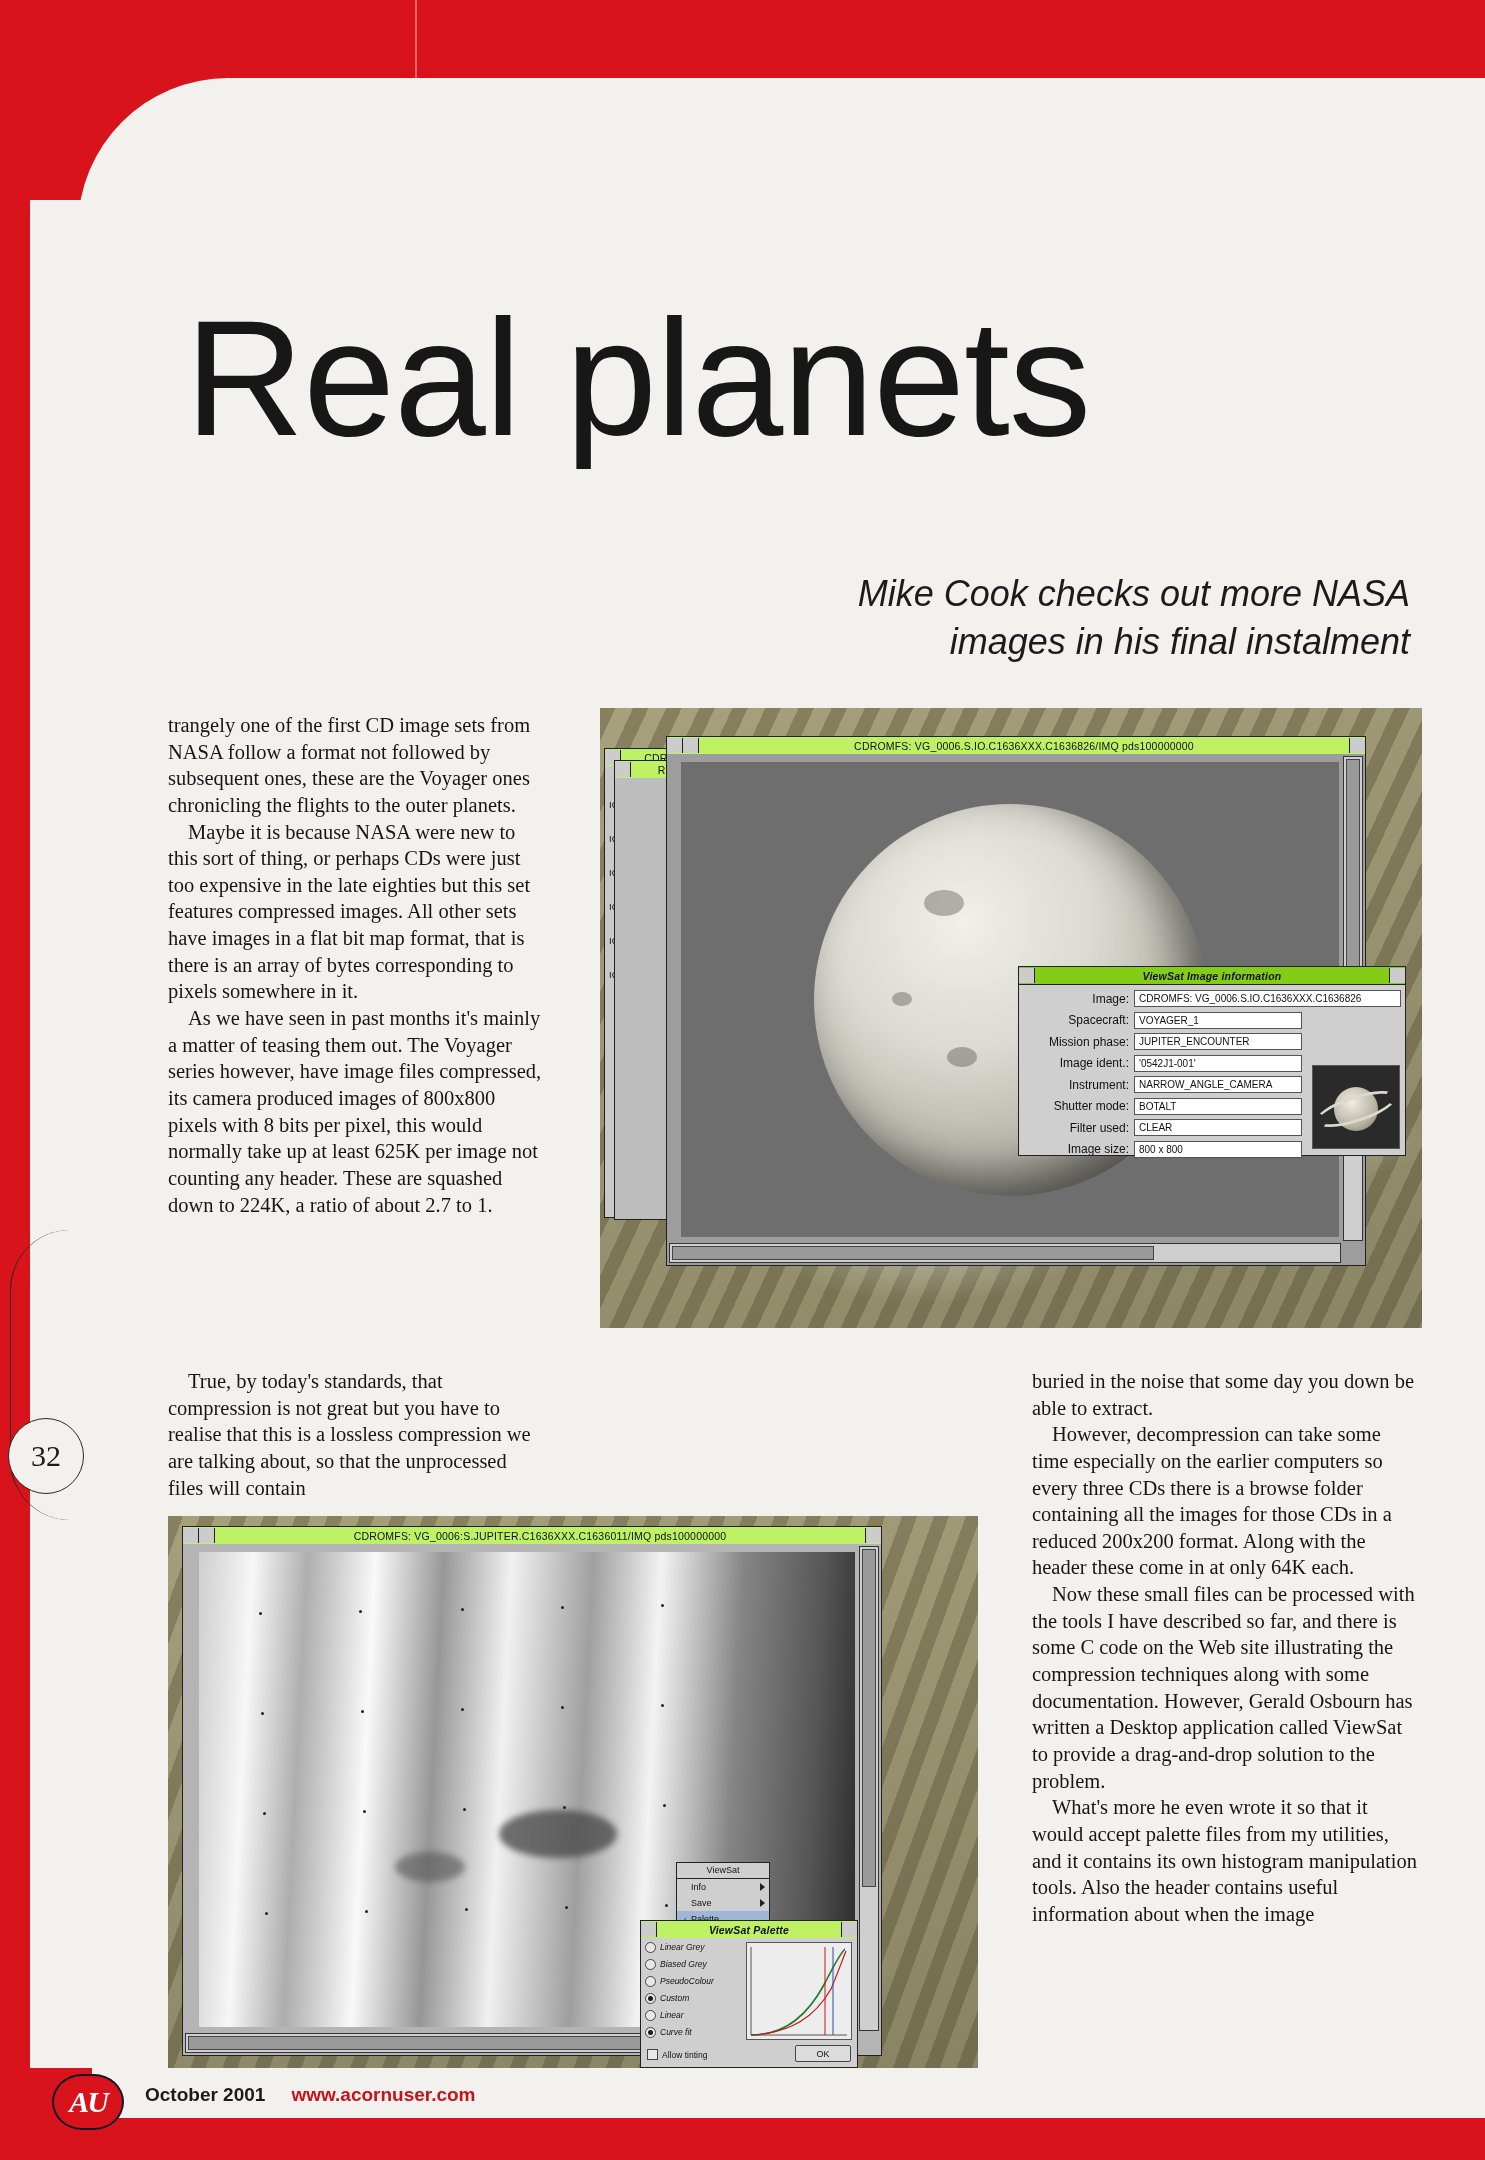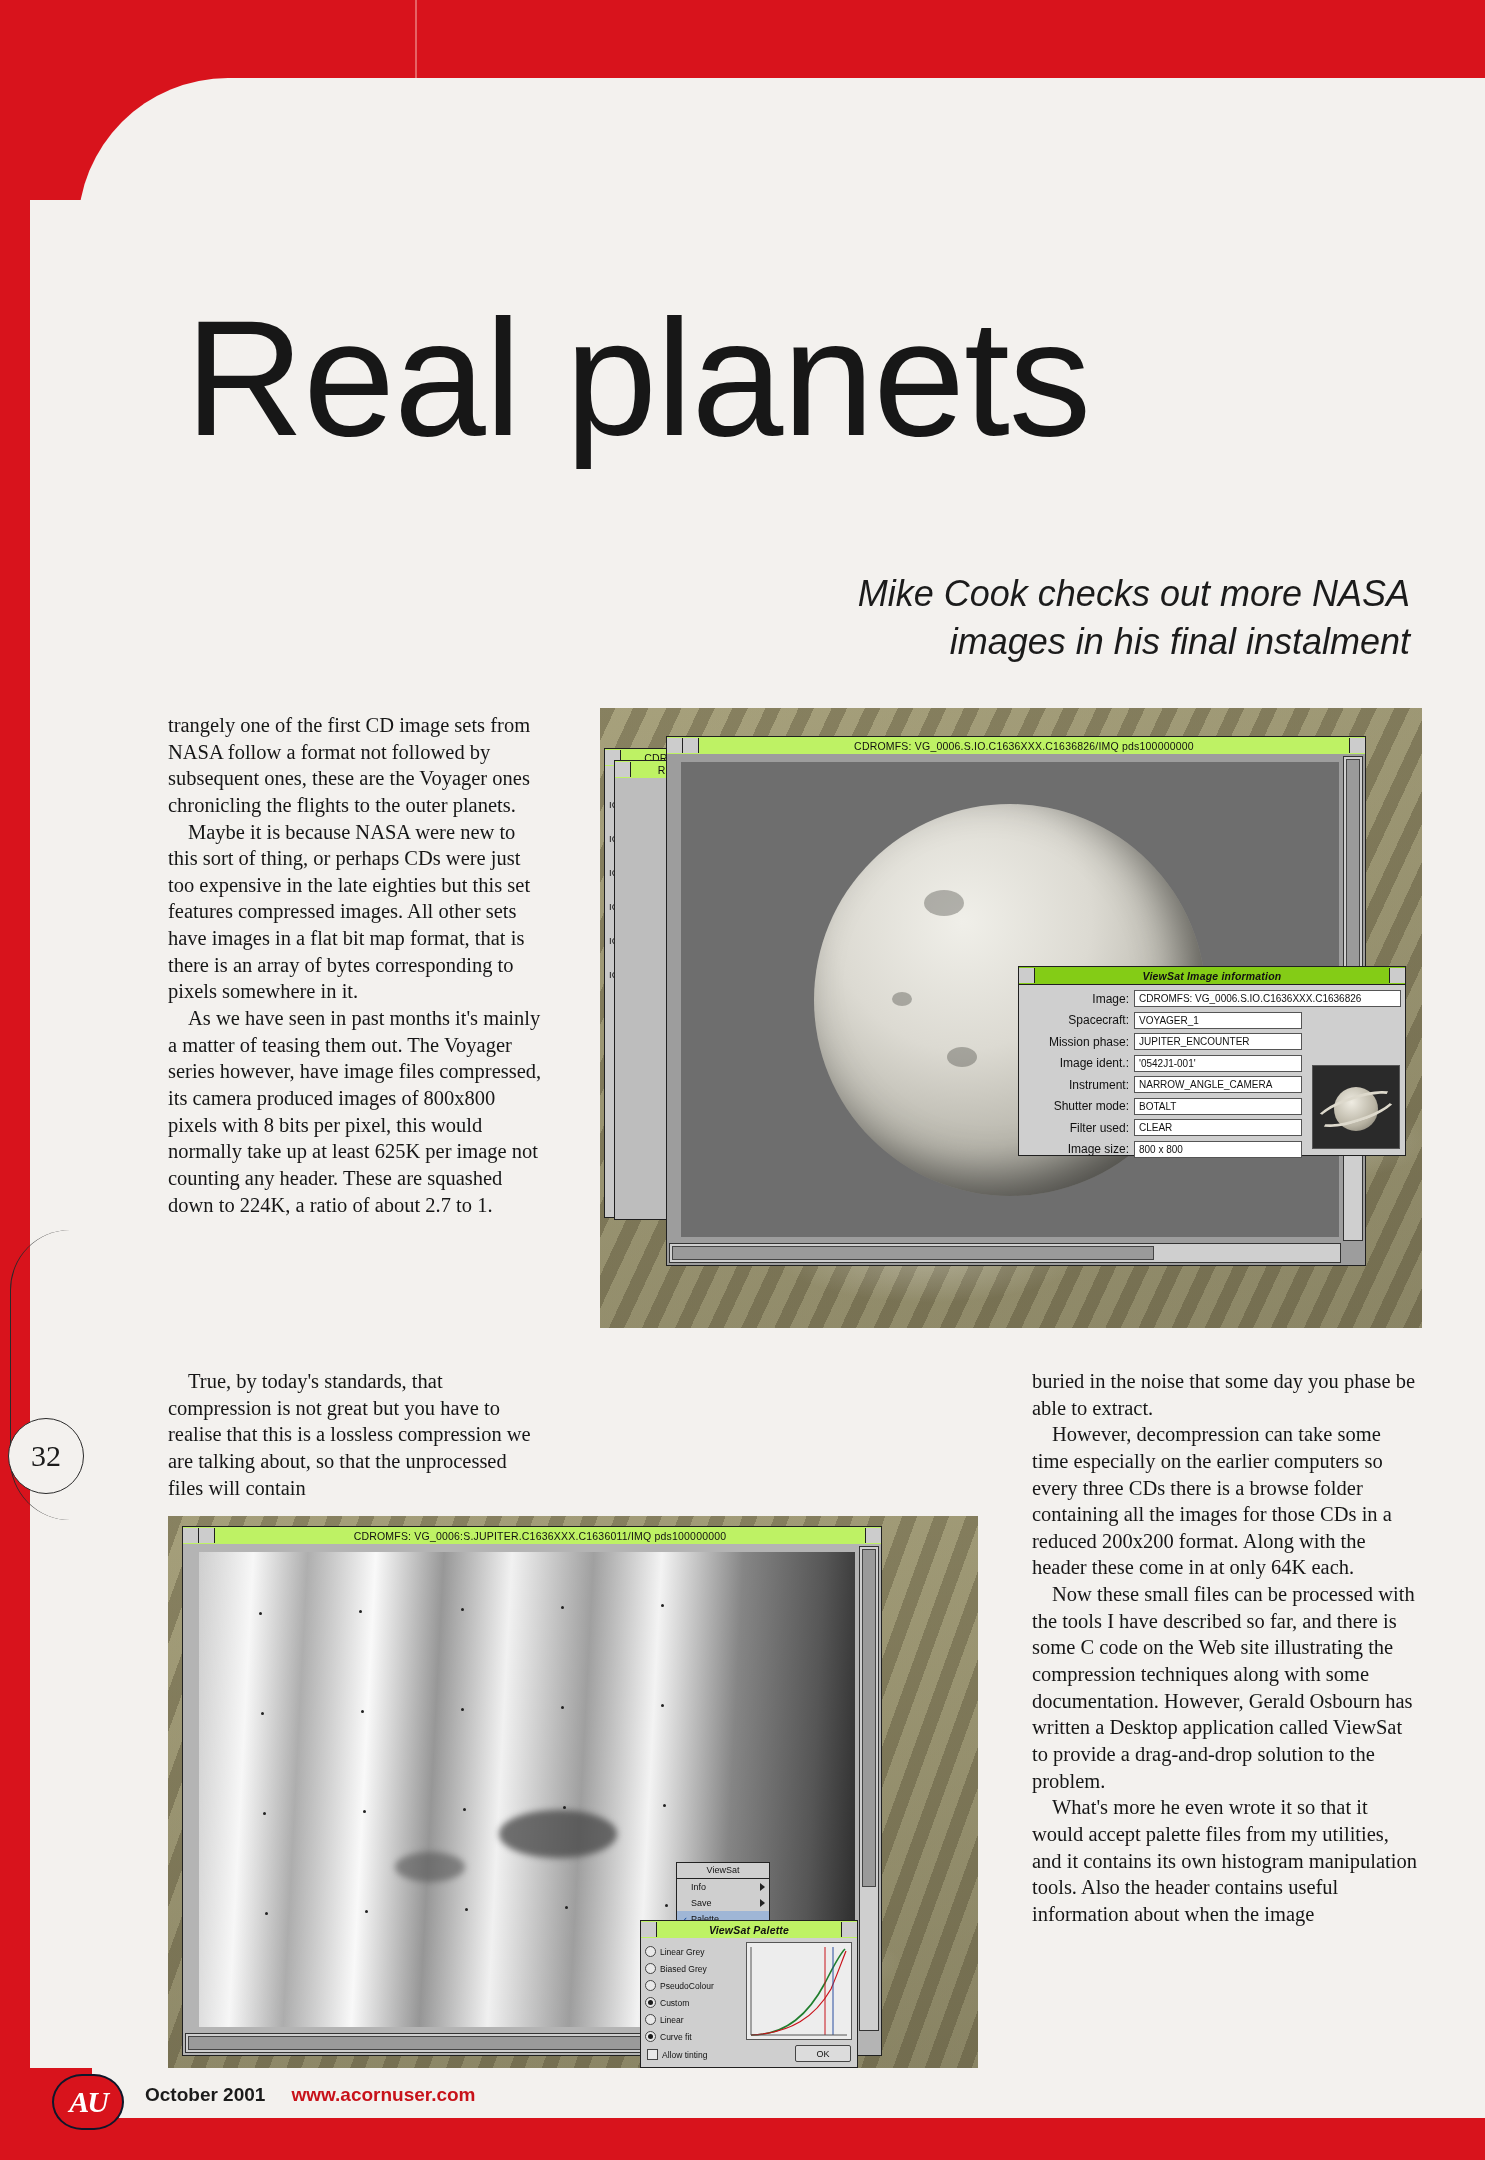--- a/index.html
+++ b/index.html
@@ -266,22 +266,22 @@
   .vs-menu .mitem.sel { background:#9fb6d6; }
   .vs-menu .mitem .arrow { position:absolute; right:4px; top:4px; width:0;height:0;
     border-left:5px solid #222; border-top:4px solid transparent; border-bottom:4px solid transparent;}
   .vs-menu .tick { position:absolute; left:3px; top:2px; font-size:10px; color:#1a4f9c; }
 
   
   .win-pal { left:472px; top:404px; width:218px; height:148px; background:#cfcfcf; }
   .win-pal .ro-title .t { font-style:italic; font-weight:bold; }
   .pal-body { position:absolute; left:0; top:17px; right:0; bottom:0; background:#cfcfcf; }
   .radio-col { position:absolute; left:4px; top:4px; width:92px; }
-  .radio-row { display:flex; align-items:flex-end; height:15px; margin-bottom:2px;
-    font-family:"Liberation Sans", sans-serif; font-size:8.5px; color:#111; }
+  .radio-row { display:flex; align-items:flex-start; height:15px; margin-bottom:2px;
+    font-family:"Liberation Sans", sans-serif; font-size:8.5px; color:#111;font-style:italic; }
   .radio {
     width:9px; height:9px; border-radius:50%; border:1px solid #444;
     background:#e8e8e8; margin-right:4px; flex:0 0 auto; position:relative;
   }
   .radio.on::after { content:""; position:absolute; left:2px; top:2px; width:5px; height:5px; border-radius:50%; background:#1b1b1b;}
   .pal-graph {
     position:absolute; right:5px; top:4px; width:104px; height:96px;
     background:#e9e9e9; border:1px solid #555;
   }
   .pal-graph .curve { position:absolute; inset:0; }
@@ -325,21 +325,21 @@
     <p>Maybe it is because NASA were new to this sort of thing, or perhaps CDs were just too expensive in the late eighties but this set features compressed images. All other sets have images in a flat bit map format, that is there is an array of bytes corresponding to pixels somewhere in it.</p>
     <p>As we have seen in past months it's mainly a matter of teasing them out. The Voyager series however, have image files compressed, its camera produced images of 800x800 pixels with 8 bits per pixel, this would normally take up at least 625K per image not counting any header. These are squashed down to 224K, a ratio of about 2.7 to 1.</p>
   </div>
 
   <div class="col" id="col1b">
     <p>True, by today's standards, that compression is not great but you have to realise that this is a lossless compression we are talking about, so that the unprocessed files will contain</p>
   </div>
 
 
   <div class="col" id="col3">
-    <p class="first">buried in the noise that some day you phase be able to extract.</p>
+    <p class="first">buried in the noise that some day you down be able to extract.</p>
     <p>However, decompression can take some time especially on the earlier computers so every three CDs there is a browse folder containing all the images for those CDs in a reduced 200x200 format. Along with the header these come in at only 64K each.</p>
     <p>Now these small files can be processed with the tools I have described so far, and there is some C code on the Web site illustrating the compression techniques along with some documentation. However, Gerald Osbourn has written a Desktop application called ViewSat to provide a drag-and-drop solution to the problem.</p>
     <p>What's more he even wrote it so that it would accept palette files from my utilities, and it contains its own histogram manipulation tools. Also the header contains useful information about when the image</p>
   </div>
 
   <div class="fig1">
     <div class="backdrop"></div>
 
     <div class="ro-win win-behind1">
       <div class="ro-title">

